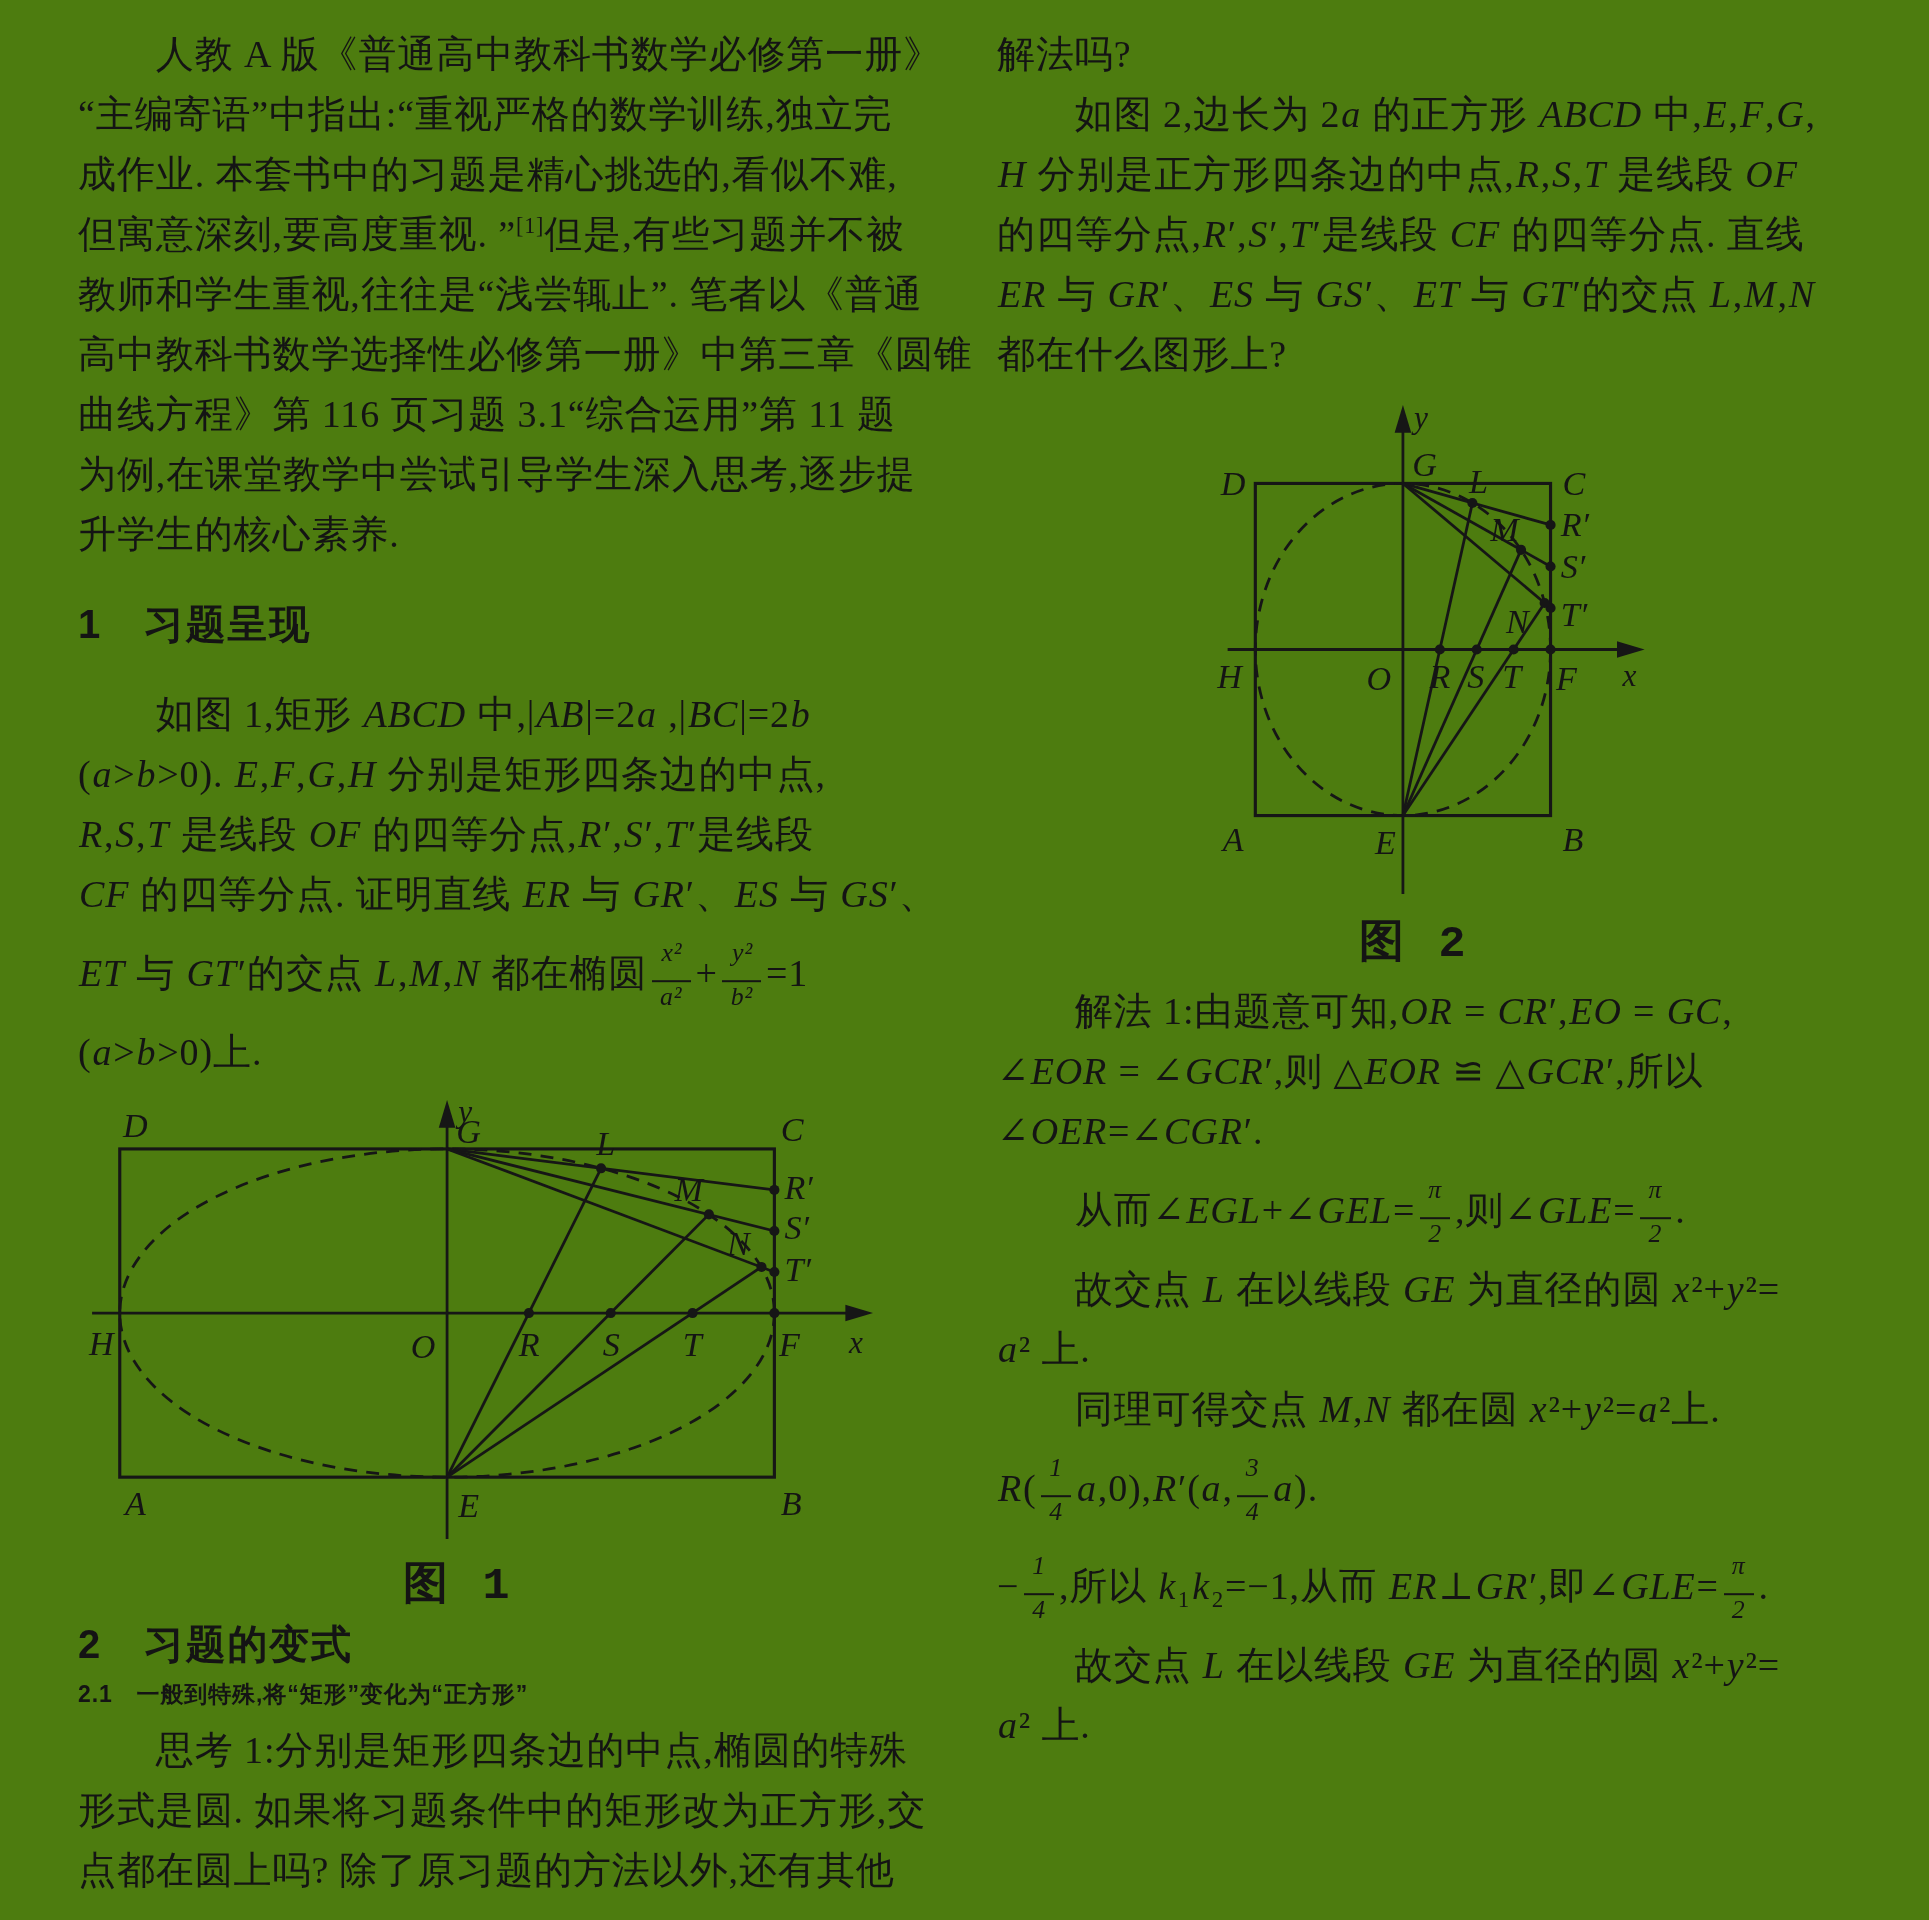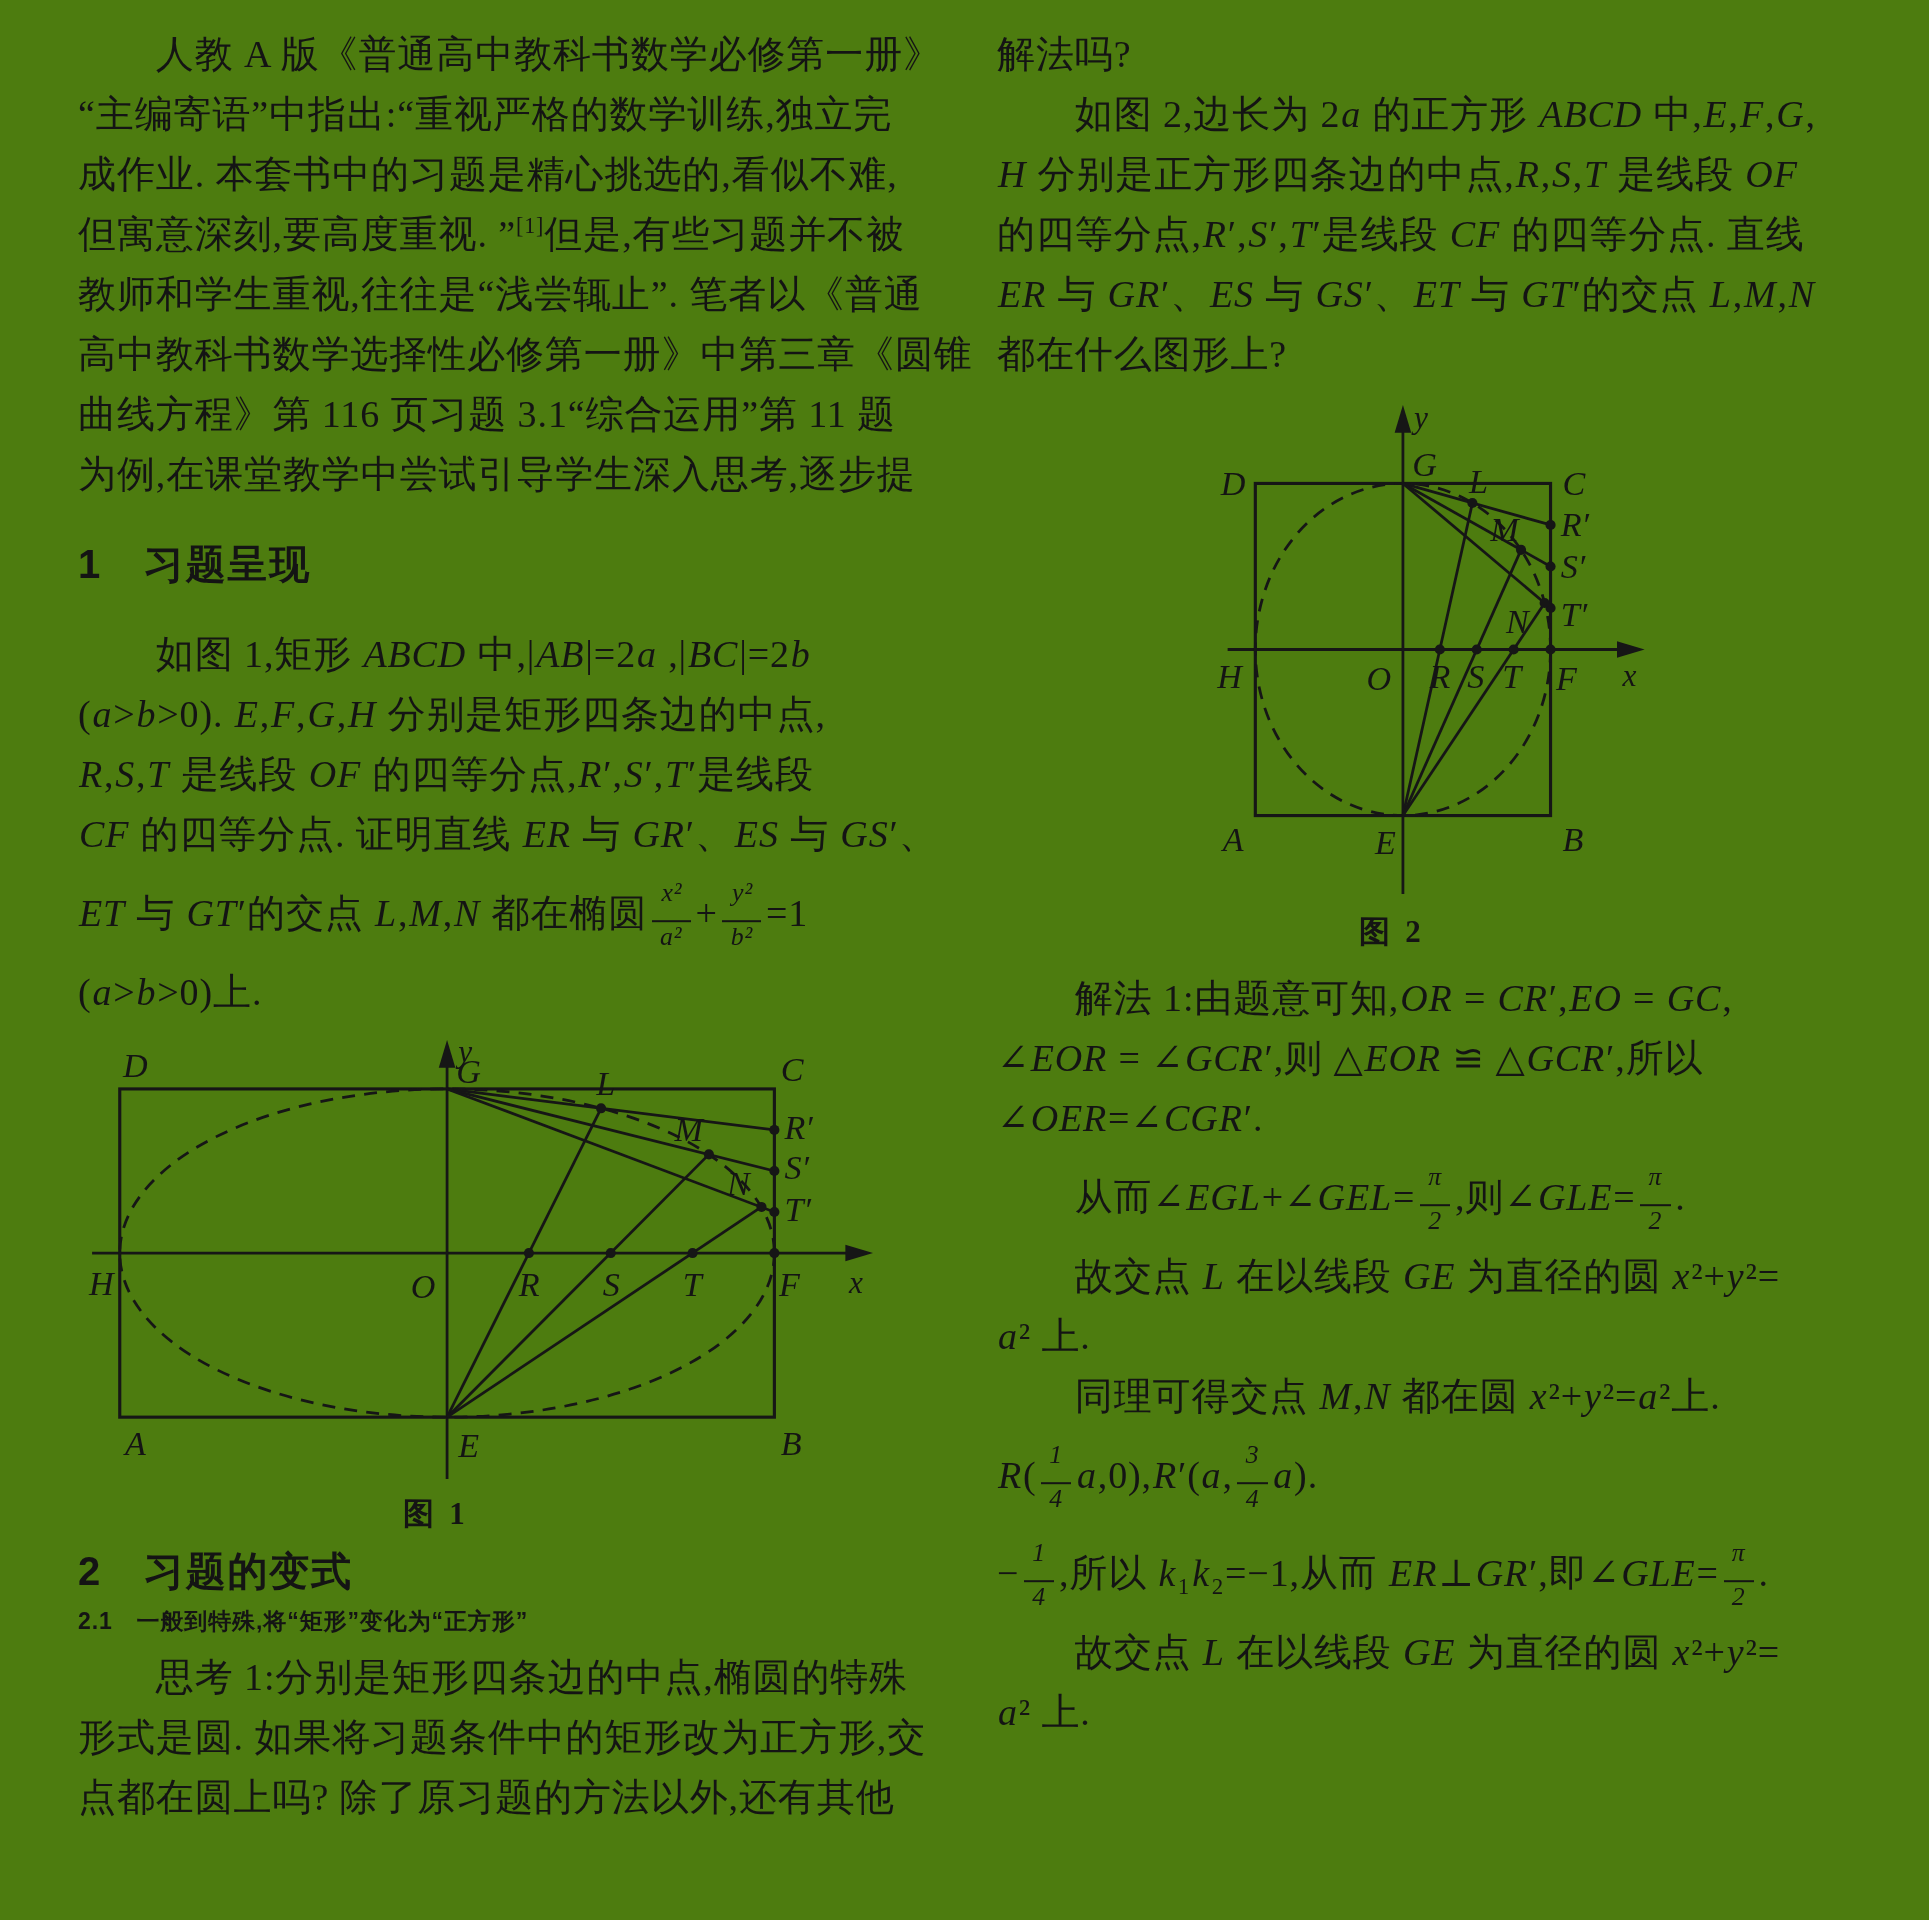--- a/index.html
+++ b/index.html
@@ -9,22 +9,22 @@
   .col.left{left:78px;}
   .col.right{left:997px;}
   .tline{line-height:60px;white-space:nowrap;letter-spacing:0.9px;}
   .tline.tall{line-height:98px;}
   .h-num{font-family:"Liberation Sans","DejaVu Sans",sans-serif;font-size:40px;font-weight:700;
          margin:37px 0 37px 0;line-height:1.15;letter-spacing:1.8px;}
   .h-sub{font-family:"Liberation Sans","DejaVu Sans",sans-serif;font-size:23px;font-weight:700;
          margin:13px 0 11px 0;line-height:1.25;letter-spacing:0.9px;}
   .fig{margin:7.4px 0 0 0;}
   .figsvg{display:block;}
-  .figcap{font-family:Liberation Serif, serif;font-size:31px;font-weight:600;
-          line-height:42px;margin-top:3px;letter-spacing:3.7px;}
+  .figcap{font-family:Liberation Mono, monospace;font-size:45px;font-weight:600;
+          line-height:42px;margin-top:16px;letter-spacing:3.7px;}
   .cap1{padding-left:325px;}
   .cap2{padding-left:362px;}
   .mi{font-style:italic;font-family:"Liberation Serif","DejaVu Serif",serif;padding:0 0.9px;}
   .frac{display:inline-flex;flex-direction:column;align-items:flex-end;vertical-align:middle;
         line-height:1.05;margin:0 4.6px;transform:translateY(-2.8px);gap:13px;}
   .frac .fn,.frac .fd{font-size:0.68em;font-style:italic;
         font-family:"Liberation Serif","DejaVu Serif",serif;padding:0.9px 8.3px;}
   .frac .fd{border-top:2.8px solid #141414;}
   sup.ref{font-size:0.58em;vertical-align:super;line-height:0;}
   
@@ -44,20 +44,21 @@
 
     <div class="para">
         <div class="tline">　　人教 A 版《普通高中教科书数学必修第一册》</div>
         <div class="tline">“主编寄语”中指出:“重视严格的数学训练,独立完</div>
         <div class="tline">成作业. 本套书中的习题是精心挑选的,看似不难,</div>
         <div class="tline">但寓意深刻,要高度重视. ”<sup class="ref">[1]</sup>但是,有些习题并不被</div>
         <div class="tline">教师和学生重视,往往是“浅尝辄止”. 笔者以《普通</div>
         <div class="tline">高中教科书数学选择性必修第一册》中第三章《圆锥</div>
         <div class="tline">曲线方程》第 116 页习题 3.1“综合运用”第 11 题</div>
         <div class="tline">为例,在课堂教学中尝试引导学生深入思考,逐步提</div>
+        <div class="tline">升学生的核心素养.</div>
       </div>
 
     <div class="h-num">1　习题呈现</div>
 
     <div class="para">
         <div class="tline">　　如图 1,矩形 <span class="mi">ABCD</span> 中,|<span class="mi">AB</span>|=2<span class="mi">a</span> ,|<span class="mi">BC</span>|=2<span class="mi">b</span></div>
         <div class="tline">(<span class="mi">a</span>&gt;<span class="mi">b</span>&gt;0). <span class="mi">E</span>,<span class="mi">F</span>,<span class="mi">G</span>,<span class="mi">H</span> 分别是矩形四条边的中点,</div>
         <div class="tline"><span class="mi">R</span>,<span class="mi">S</span>,<span class="mi">T</span> 是线段 <span class="mi">OF</span> 的四等分点,<span class="mi">R</span>′,<span class="mi">S</span>′,<span class="mi">T</span>′是线段</div>
         <div class="tline"><span class="mi">CF</span> 的四等分点. 证明直线 <span class="mi">ER</span> 与 <span class="mi">GR</span>′、<span class="mi">ES</span> 与 <span class="mi">GS</span>′、</div>
         <div class="tline tall"><span class="mi">ET</span> 与 <span class="mi">GT</span>′的交点 <span class="mi">L</span>,<span class="mi">M</span>,<span class="mi">N</span> 都在椭圆<span class="frac">

